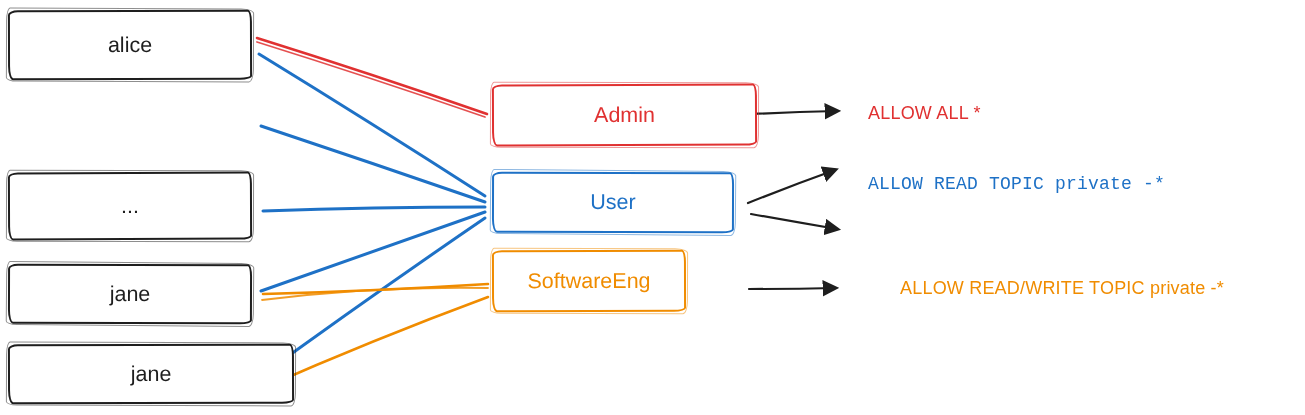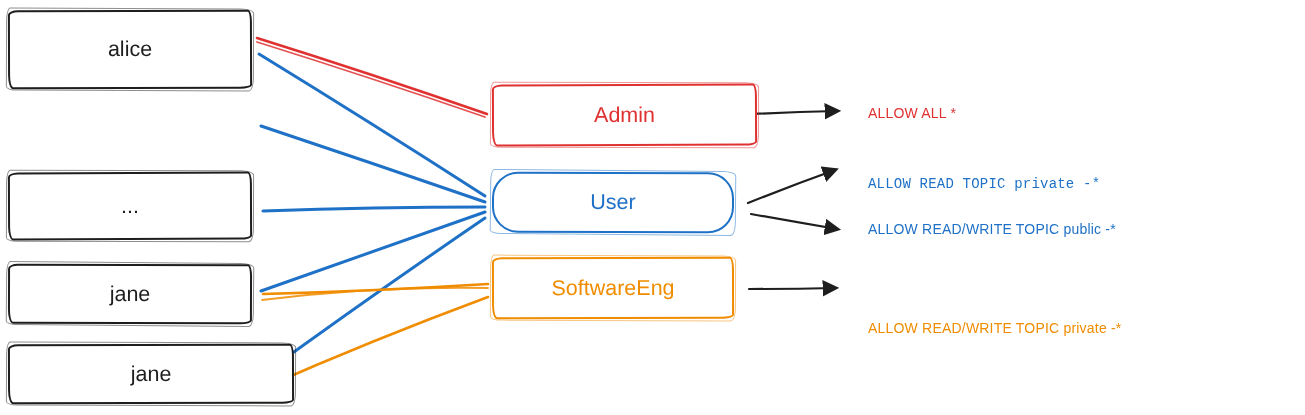--- a/index.html
+++ b/index.html
@@ -27,26 +27,26 @@
     position:absolute;inset:-4px;
     border:1.7px solid currentColor;
     opacity:.5;
     border-radius:4px 13px 5px 11px / 13px 5px 13px 4px;
     transform:rotate(.35deg);
     pointer-events:none;
   }
   .box .lbl{position:relative;}
   .user-box{color:#1e1e1e;}
   .role-admin{color:#e03131;}
-  .role-user{color:#1e71c6;border-radius:26px;}
+  .role-user{color:#1e71c6;}
   .role-swe{color:#f08c00;}
 
   .perm{
     position:absolute;
-    font-size:14px;
+    font-size:18px;
     line-height:26px;
     white-space:nowrap;
     letter-spacing:.2px;
   }
   .perm-red{color:#e03131;}
   .perm-blue{color:#1e71c6;}
   .perm-orange{color:#f08c00;}
 </style>
 </head>
 <body>
@@ -76,41 +76,40 @@
     </g>
 
     <g fill="none" stroke="#1e1e1e" stroke-width="2.2" stroke-linecap="round">
       <path d="M752,114 Q795,112 837,111" marker-end="url(#arrow)"></path>
       <path d="M748,203 Q793,185 835,170" marker-end="url(#arrow)"></path>
       <path d="M751,214 Q795,222 837,229" marker-end="url(#arrow)"></path>
       <path d="M749,289 Q794,289 835,288" marker-end="url(#arrow)"></path>
     </g>
   </svg>
 
-  <div class="box user-box" style="left:8px;top:10px;width:244px;height:79px;transform:rotate(-.15deg)">
+  <div class="box user-box" style="left:8px;top:10px;width:244px;height:70px;transform:rotate(-.15deg)">
     <span class="lbl">alice</span>
   </div>
   <div class="box user-box" style="left:8px;top:172px;width:244px;height:68px;transform:rotate(-.2deg)">
     <span class="lbl">...</span>
   </div>
   <div class="box user-box" style="left:8px;top:264px;width:244px;height:60px;transform:rotate(.15deg)">
     <span class="lbl">jane</span>
   </div>
   <div class="box user-box" style="left:8px;top:344px;width:286px;height:60px;transform:rotate(-.15deg)">
     <span class="lbl">jane</span>
   </div>
 
   <div class="box role-admin" style="left:492px;top:84px;width:265px;height:62px;transform:rotate(-.2deg)">
     <span class="lbl">Admin</span>
   </div>
   <div class="box role-user" style="left:492px;top:172px;width:242px;height:61px;transform:rotate(.15deg)">
     <span class="lbl">User</span>
   </div>
-  <div class="box role-swe" style="left:492px;top:257px;width:242px;height:62px;transform:rotate(-.15deg)">
+  <div class="box role-swe" style="left:492px;top:250px;width:194px;height:62px;transform:rotate(-.15deg)">
     <span class="lbl">SoftwareEng</span>
   </div>
 
   <div class="perm perm-red" style="left:868px;top:100px;">ALLOW ALL *</div>
   <div class="perm perm-blue" style="left:868px;top:171px;font-family:Liberation Mono, monospace;">ALLOW READ TOPIC private -*</div>
-  <div class="perm perm-blue" style="left:868px;top:216px;">ALLOW READ/WRITE TOPIC public -*</div>
-  <div class="perm perm-orange" style="left:868px;top:275px;margin-top:40px;">ALLOW READ/WRITE TOPIC private -*</div>
+  <div class="perm perm-orange" style="left:900px;top:275px;">ALLOW READ/WRITE TOPIC private -*</div>
 
 </div>
 
 </body></html>

